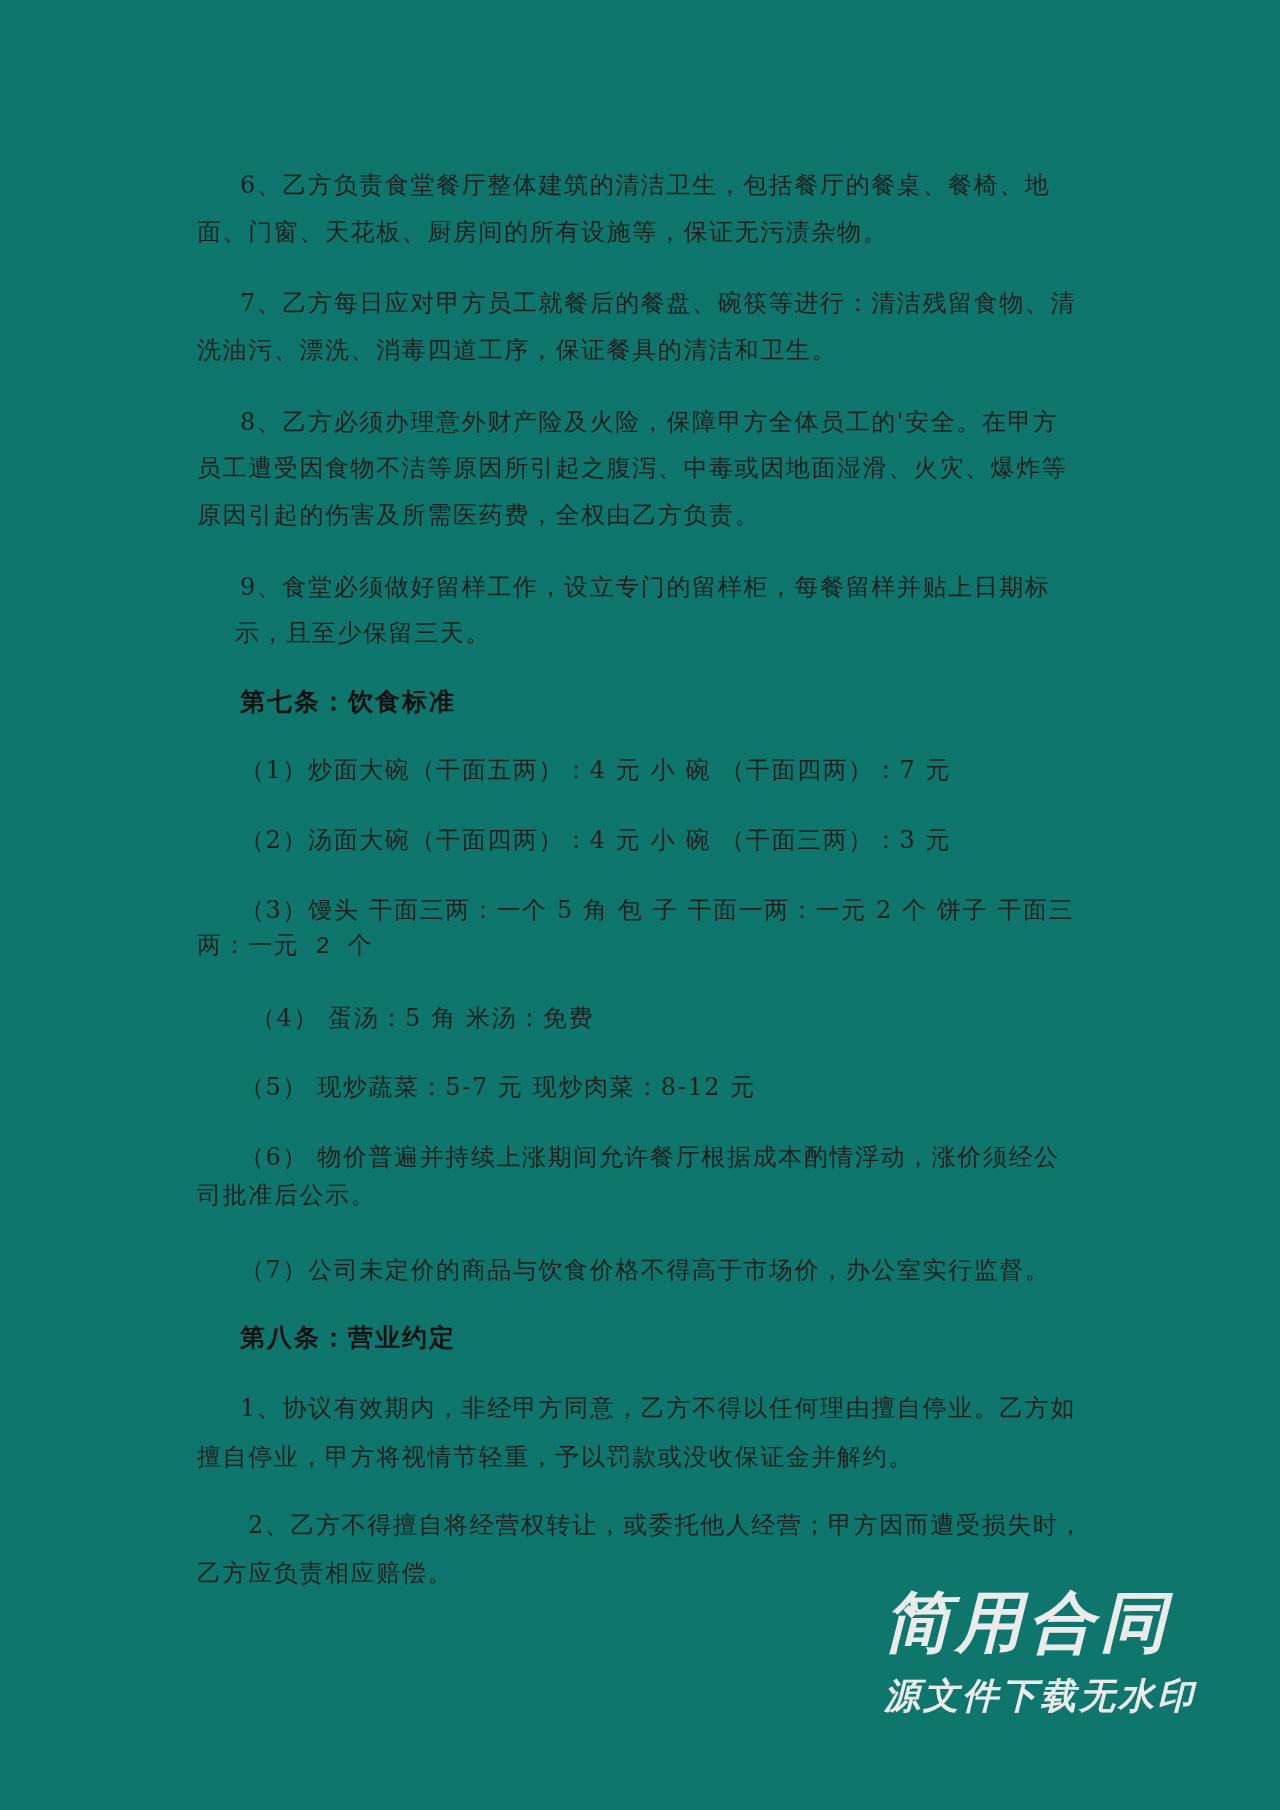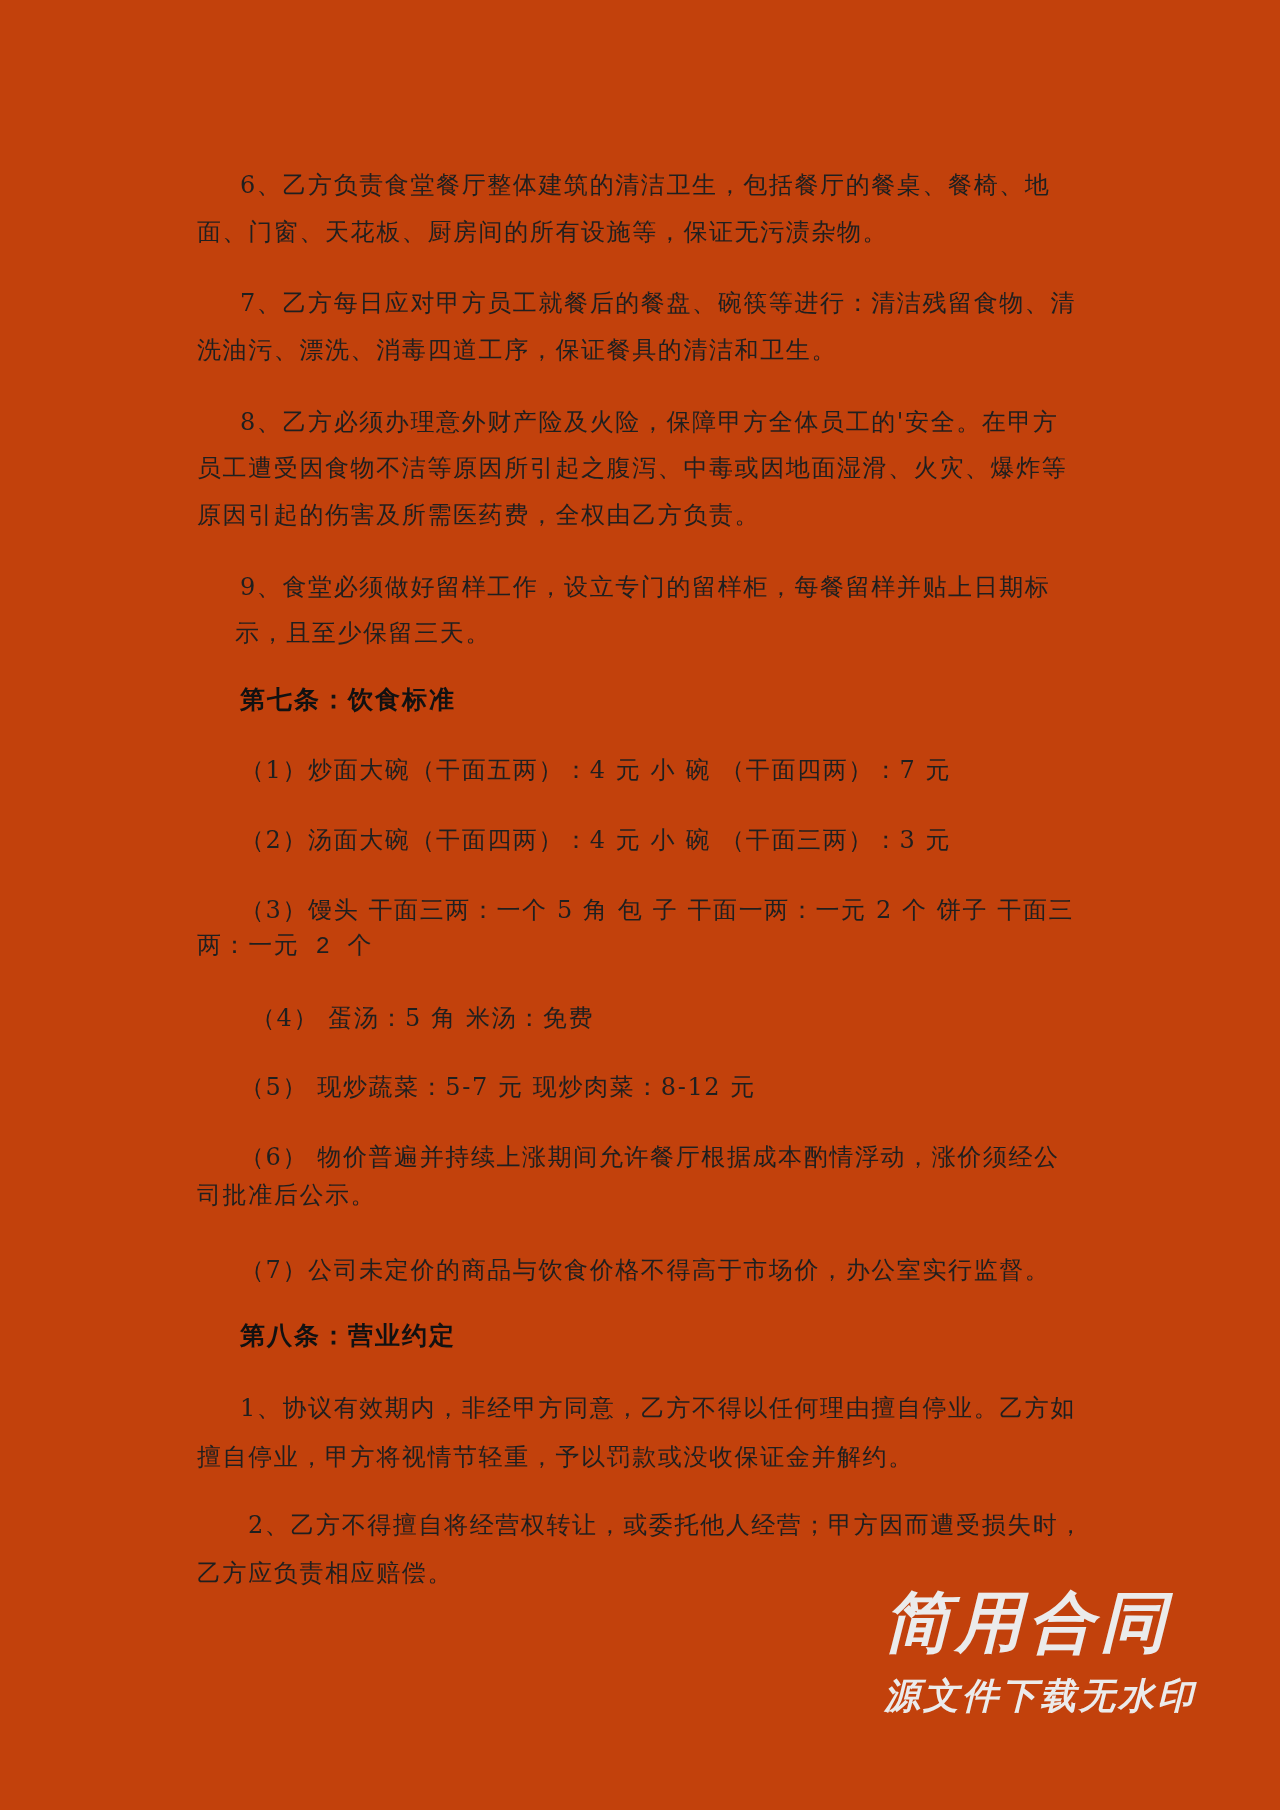--- a/index.html
+++ b/index.html
@@ -13,34 +13,34 @@
       position: relative;
       overflow: hidden;
       font-family: "DejaVu Serif", "Liberation Serif", serif;
       color: #1a1a1a;
     }
     .page {
       position: absolute;
       left: 0; top: 0;
       width: 1280px;
       height: 1810px;
-      background: #c2410c;
+      background: #0f766e;
     }
     .line {
       position: absolute;
       white-space: pre;
       font-size: 24px;
       line-height: 30px;
       height: 30px;
       letter-spacing: 1.6px;
       color: #1f1f1f;
     }
     .heading {
       font-weight: bold;
-      font-family: Liberation Mono, monospace;
+      font-family: Liberation Serif, serif;
       font-size: 25px;
       letter-spacing: 2px;
       color: #111111;
     }
     .watermark {
       position: absolute;
       font-family: "DejaVu Sans", "Liberation Sans", sans-serif;
       font-weight: bold;
       font-style: italic;
       color: #ebebeb;

